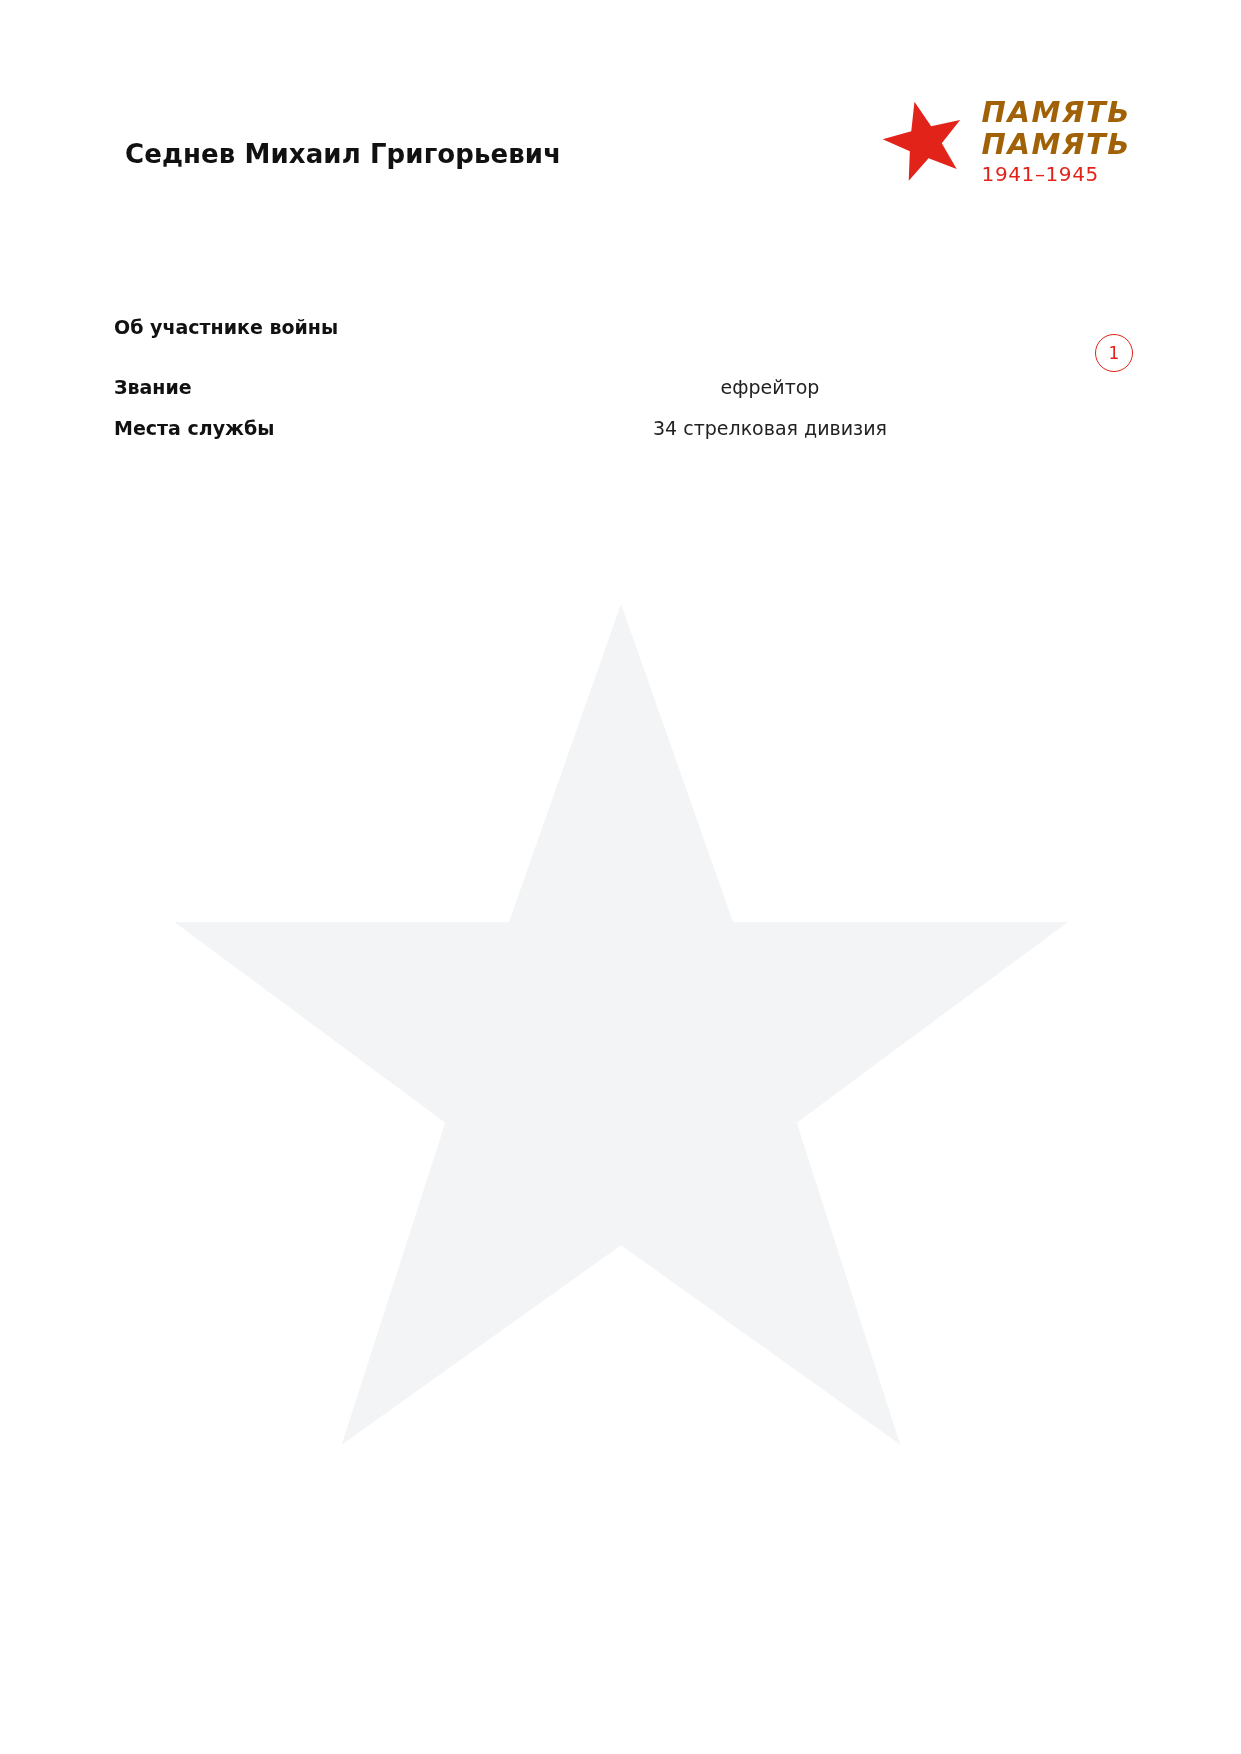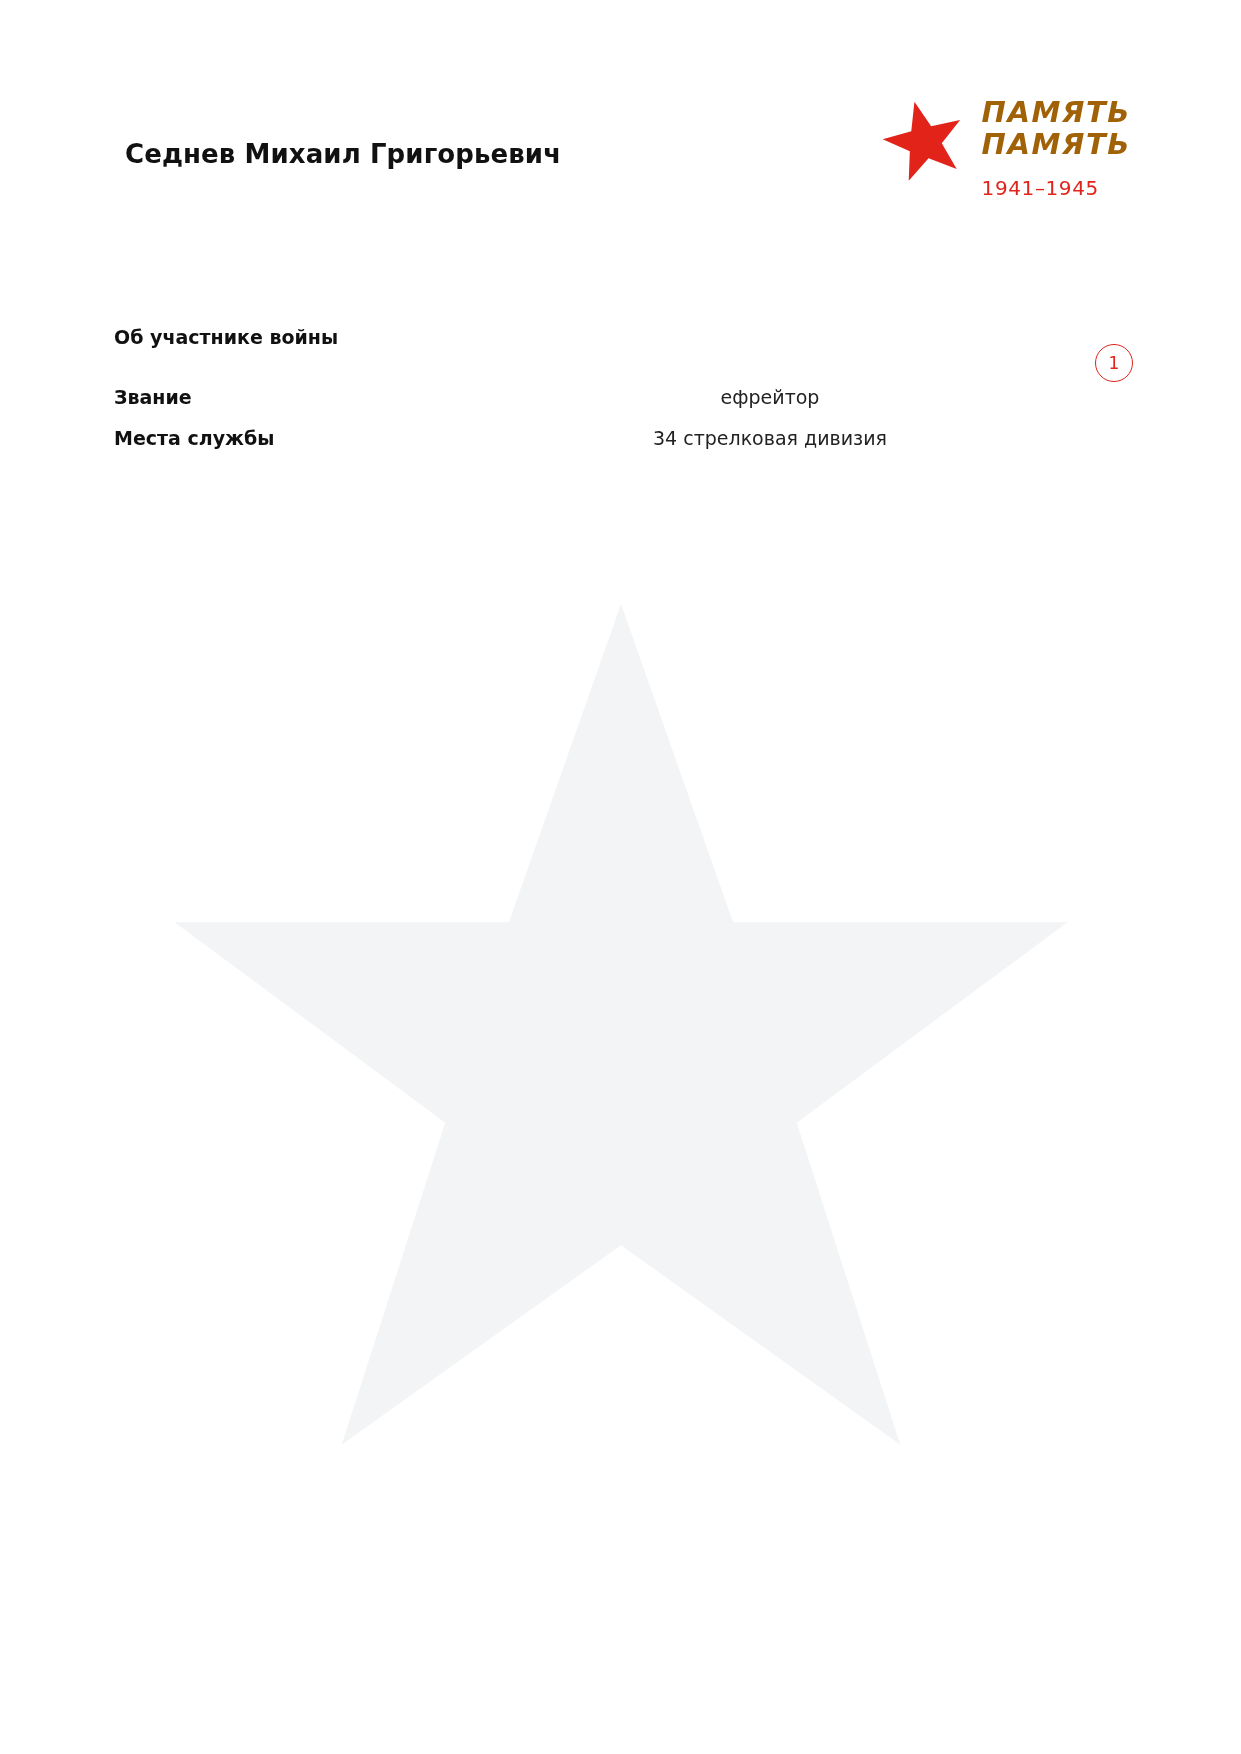--- a/index.html
+++ b/index.html
@@ -78,21 +78,21 @@
     letter-spacing: 1.6px;
     display: block;
     font-style: italic;
   }
   .logo-line2 { margin-top: 3px; }
   .logo-years {
     color: #e2231a;
     font-size: 20px;
     letter-spacing: 0.6px;
     display: block;
-    margin-top: 19px;
+    margin-top: 5px;
   }
 
   
   .section {
     padding: 0 110px 0 114px;
     margin-top: 128px;
   }
   .section-title {
     font-size: 19px;
     font-weight: bold;

